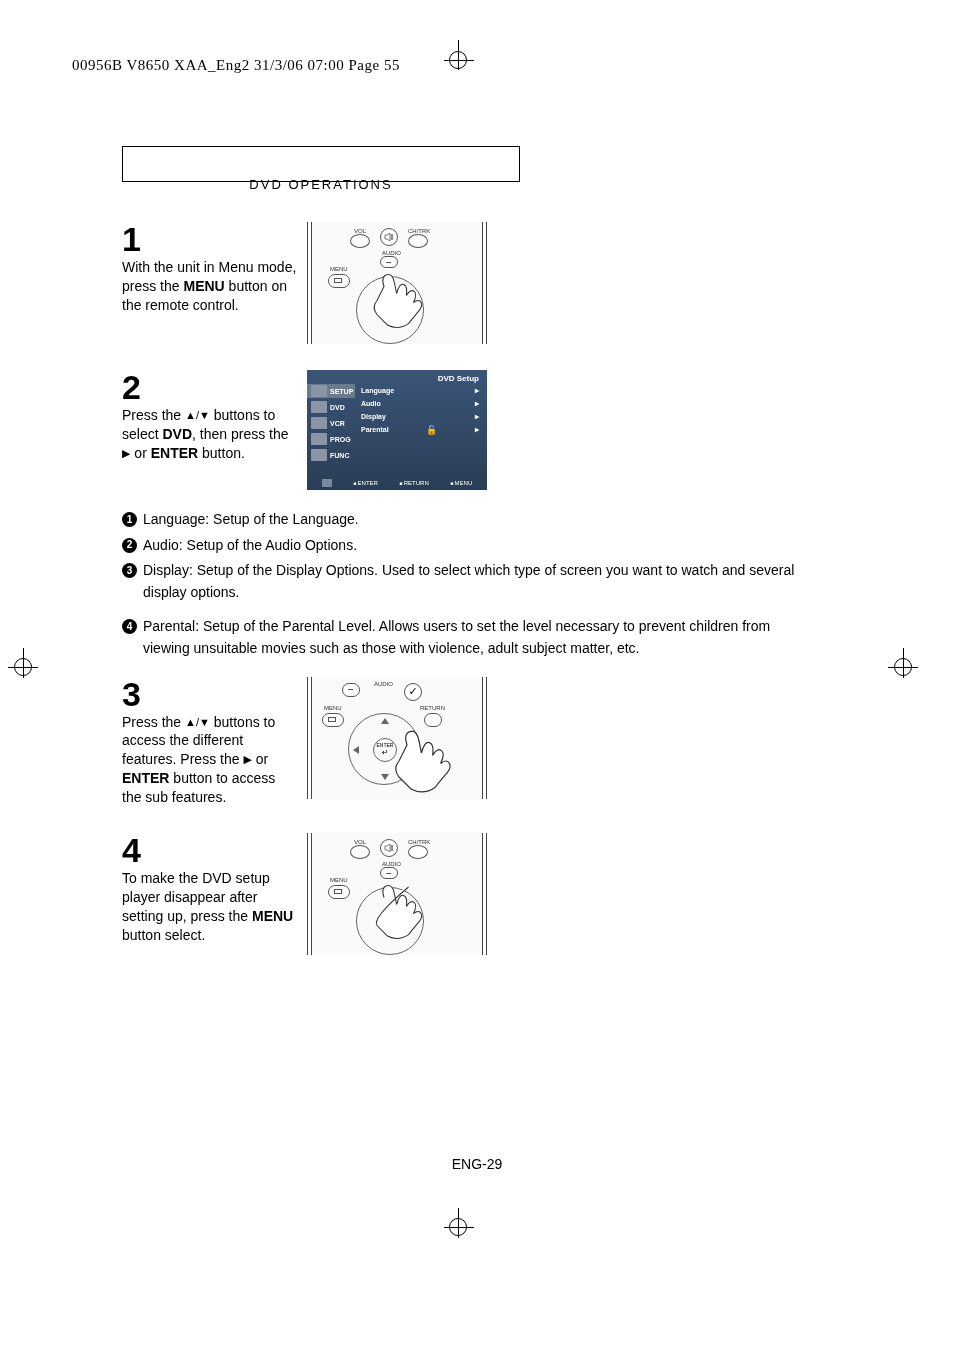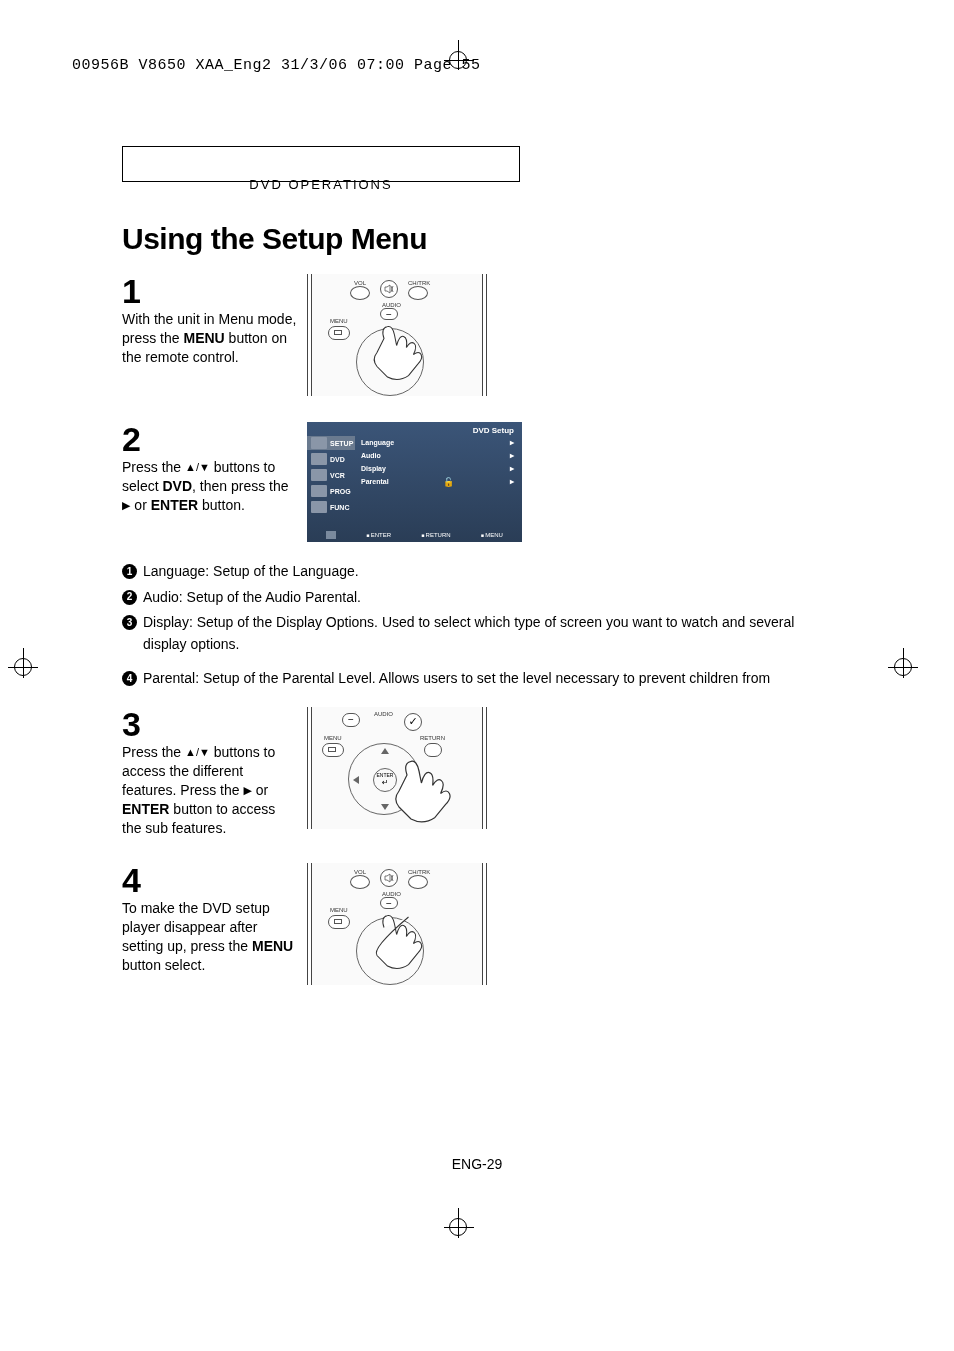--- a/index.html
+++ b/index.html
@@ -13,21 +13,21 @@
     }
     .crop-mark { position: absolute; background: #000; }
     .crop-h { height: 1px; width: 30px; }
     .crop-v { width: 1px; height: 30px; }
     .crop-circle { position: absolute; border: 1px solid #000; border-radius: 50%; width: 18px; height: 18px; }
     
     .print-header {
       position: absolute;
       top: 57px;
       left: 72px;
-      font-family: Liberation Mono, monospace;
+      font-family: Liberation Serif, serif;
       font-size: 15px;
       letter-spacing: 0.5px;
     }
     
     .section-banner {
       position: absolute;
       top: 146px;
       left: 122px;
       width: 398px;
       height: 36px;
@@ -120,21 +120,21 @@
     
     .remote-sketch { position: absolute; inset: 0; }
     .remote-btn { position: absolute; border: 1px solid #555; border-radius: 50%; background: #fff; }
     .remote-label { position: absolute; font-size: 6px; color: #333; }
     .hand { position: absolute; width: 70px; height: 70px; }
     .hand svg { width: 100%; height: 100%; }
     .dpad { position: absolute; border: 1px solid #666; border-radius: 50%; }
     
     
     .osd {
-      width: 215px;
+      width: 180px;
       height: 120px;
       background: linear-gradient(#3b5578, #2a3d56);
       position: relative;
       font-size: 7px;
       color: #fff;
     }
     .osd-title { position: absolute; top: 4px; right: 8px; font-weight: bold; font-size: 8px;}
     .osd-side { position: absolute; left: 0; top: 14px; width: 48px; }
     .osd-side-item { height: 14px; display: flex; align-items: center; padding-left: 4px; margin-bottom: 2px; font-weight: bold; }
     .osd-side-item.sel { background: #6a7a8f; }
@@ -170,21 +170,20 @@
 <div class="crop-mark crop-h" style="top:1227px;left:444px"></div>
 <div class="crop-circle" style="top:1218px;left:449px"></div>
 
 <div class="print-header">00956B V8650 XAA_Eng2  31/3/06  07:00  Page 55</div>
 
 <div class="section-banner">
   <span>DVD OPERATIONS</span>
 </div>
 
 <div class="content">
-  <h1>Using the Setup Menu</h1>
 
   <div class="step-row">
     <div class="step-text">
       <div class="step-num">1</div>
       <span>With the unit in Menu mode, press the </span><b>MENU</b><span> button on the remote control.</span>
     </div>
     <div class="step-img tall">
       <div class="remote-sketch">
         <div class="remote-label" style="top:6px;left:46px">VOL</div>
         <div class="remote-btn" style="top:12px;left:42px;width:20px;height:14px"></div>
@@ -266,31 +265,32 @@
     </div>
   </div>
 
   <div class="bullet-list">
     <div class="bullet-item">
         <span class="bullet-num">1</span>
         <span class="bullet-text">Language: Setup of the Language.</span>
       </div>
     <div class="bullet-item">
         <span class="bullet-num">2</span>
-        <span class="bullet-text">Audio: Setup of the Audio Parental.</span>
+        <span class="bullet-text">Audio: Setup of the Audio Options.</span>
       </div>
     <div class="bullet-item">
         <span class="bullet-num">3</span>
         <span class="bullet-text">Display: Setup of the Display Options. Used to select which type of screen you want to watch and several</span>
       </div>
     <div class="indent" style="margin-top:-4px;margin-bottom:15px">display options.</div>
     <div class="bullet-item">
         <span class="bullet-num">4</span>
         <span class="bullet-text">Parental: Setup of the Parental Level. Allows users to set the level necessary to prevent children from</span>
       </div>
+    <div class="indent" style="margin-top:-4px">viewing unsuitable movies such as those with violence, adult subject matter, etc.</div>
   </div>
 
   <div class="step-row">
     <div class="step-text">
       <div class="step-num">3</div>
       <span>Press the </span><span class="tri">▲/▼</span><span> buttons to access the different features. Press the </span><span class="tri-r">▶</span><span> or </span><b>ENTER</b><span> button to access the sub features.</span>
     </div>
     <div class="step-img tall">
       <div class="remote-sketch">
         <div class="remote-btn" style="top:6px;left:34px;width:18px;height:14px;border-radius:7px;display:flex;justify-content:center;align-items:center;font-size:10px">−</div>

